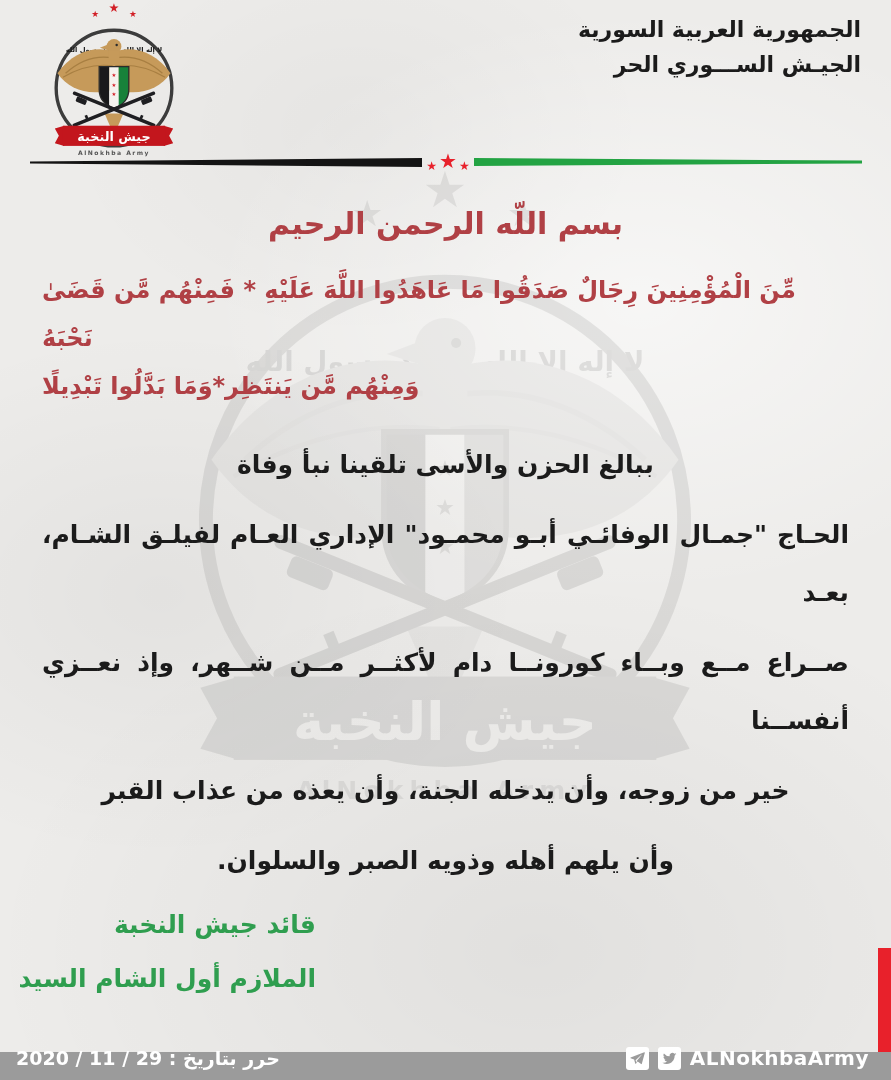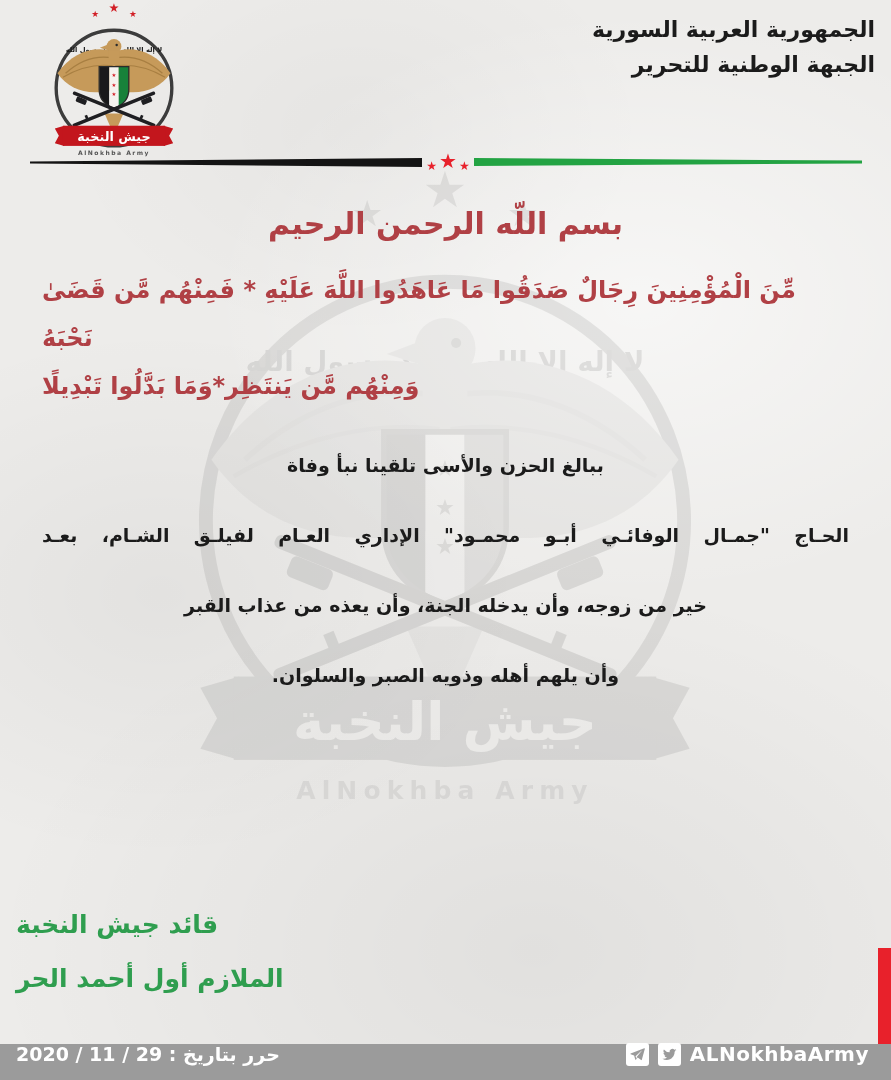--- a/index.html
+++ b/index.html
@@ -24,21 +24,21 @@
       radial-gradient(ellipse 620px 420px at 72% 28%, rgba(255,255,255,.55), rgba(255,255,255,0) 70%),
       radial-gradient(ellipse 520px 380px at 18% 55%, rgba(0,0,0,.045), rgba(0,0,0,0) 70%),
       radial-gradient(ellipse 760px 520px at 60% 88%, rgba(0,0,0,.05), rgba(0,0,0,0) 72%),
       radial-gradient(ellipse 420px 300px at 40% 12%, rgba(0,0,0,.03), rgba(0,0,0,0) 70%),
       #edecea;
   }
   
   .logo-wrap{position:absolute;left:46px;top:2px;width:136px;height:156px;}
   .logo-wrap svg{width:100%;height:100%;}
   .org-block{
-    position:absolute;top:12px;right:16px;
+    position:absolute;top:12px;right:30px;
     direction:rtl;text-align:right;
     color:var(--text-black);
     font-weight:bold;font-size:22px;line-height:35px;
   }
   .divider{position:absolute;left:0;top:146px;width:891px;height:26px;}
   .divider-black{
     position:absolute;left:30px;top:12px;width:392px;height:9px;
     background:#141414;
     clip-path:polygon(0 38%,100% 0,100% 100%,0 62%);
   }
@@ -70,42 +70,42 @@
     text-align:center;color:var(--accent-red);
     font-size:30px;line-height:52px;
   }
   .verse-line{
     text-align:left;color:var(--accent-red);
     font-size:24px;line-height:48px;
   }
   .verse-line.first{margin-top:16px;}
   .body-line{
     color:var(--text-black);
-    font-size:19px;line-height:58px;margin-top:12px;
+    font-size:25px;line-height:58px;margin-top:12px;
   }
   .body-line.first{margin-top:26px;}
   .body-line.center{text-align:center;}
   .body-line.justify{text-align:justify;text-align-last:justify;}
   
   .signature{
     position:absolute;left:16px;top:900px;width:300px;
-    direction:rtl;text-align:left;
+    direction:rtl;text-align:right;
     color:var(--signature-green);
     font-weight:bold;font-size:25px;
   }
   .signature .sig-title{line-height:50px;}
   .signature .sig-name{line-height:50px;margin-top:4px;}
   
   .red-stripe{
     position:absolute;right:0;top:948px;width:13px;height:132px;
     background:var(--stripe-red);
   }
   
   .footer{
-    position:absolute;left:0;right:0;bottom:0;height:36px;
+    position:absolute;left:0;right:0;bottom:0;height:28px;
     background:var(--footer-gray);
     display:flex;align-items:center;justify-content:space-between;
     padding:0 22px 16px 16px;
   }
   .footer-date{
     direction:rtl;color:#fff;font-weight:bold;font-size:19px;white-space:nowrap;
   }
   .footer-social{display:flex;align-items:center;gap:9px;justify-content:space-between;}
   .social-sq{
     width:23px;height:23px;background:#fff;border-radius:3px;
@@ -191,48 +191,49 @@
   </div>
 
   <div class="logo-wrap">
     <svg viewBox="0 0 200 232">
         <use href="#nokhba-logo"></use>
       </svg>
   </div>
 
   <div class="org-block">
     <div>الجمهورية العربية السورية</div>
-    <div>الجبهة الوطنية للتحرير</div>
+    <div>الجيـش الســـوري الحر</div>
   </div>
 
   <div class="divider">
     <div class="divider-black"></div>
     <div class="divider-stars">
       <span class="star-s">★</span>
       <span class="star-l">★</span>
       <span class="star-s">★</span>
     </div>
     <div class="divider-green"></div>
   </div>
 
   <div class="content">
     <div class="basmala">بسم اللّه الرحمن الرحيم</div>
     <div class="verse-line first">مِّنَ الْمُؤْمِنِينَ رِجَالٌ صَدَقُوا مَا عَاهَدُوا اللَّهَ عَلَيْهِ * فَمِنْهُم مَّن قَضَىٰ نَحْبَهُ</div>
     <div class="verse-line">وَمِنْهُم مَّن يَنتَظِر*وَمَا بَدَّلُوا تَبْدِيلًا</div>
 
     <div class="body-line center first">ببالغ الحزن والأسى تلقينا نبأ وفاة</div>
     <div class="body-line justify">الحـاج "جمـال الوفائـي أبـو محمـود" الإداري العـام لفيلـق الشـام، بعـد</div>
+    <div class="body-line justify">صــراع مــع وبــاء كورونــا دام لأكثــر مــن شــهر، وإذ نعــزي أنفســنا</div>
     <div class="body-line center">خير من زوجه، وأن يدخله الجنة، وأن يعذه من عذاب القبر</div>
     <div class="body-line center">وأن يلهم أهله وذويه الصبر والسلوان.</div>
 
   </div>
 
   <div class="signature">
     <div class="sig-title">قائد جيش النخبة</div>
-    <div class="sig-name">الملازم أول أحمد الحر</div>
+    <div class="sig-name">الملازم أول الشام السيد</div>
   </div>
 
   <div class="red-stripe"></div>
 
   <div class="footer">
     <div class="footer-date">حرر بتاريخ : 29 / 11 / 2020</div>
     <div class="footer-social">
       <span class="social-sq">
         <svg viewBox="0 0 24 24">
             <path d="M21.5 3.2 2.3 10.7c-.5.2-.5.9 0 1.1l4.9 1.7 1.6 5.6c.1.4.6.5.9.2l2.5-2.9 4.9 3.5c.4.3.9.1 1-.4L22.4 4c.1-.5-.4-1-.9-.8zM9.3 14.4l8.2-7.6c.2-.2.4.1.3.3l-6.7 8.2-.4 3-1.4-3.9z"></path>

